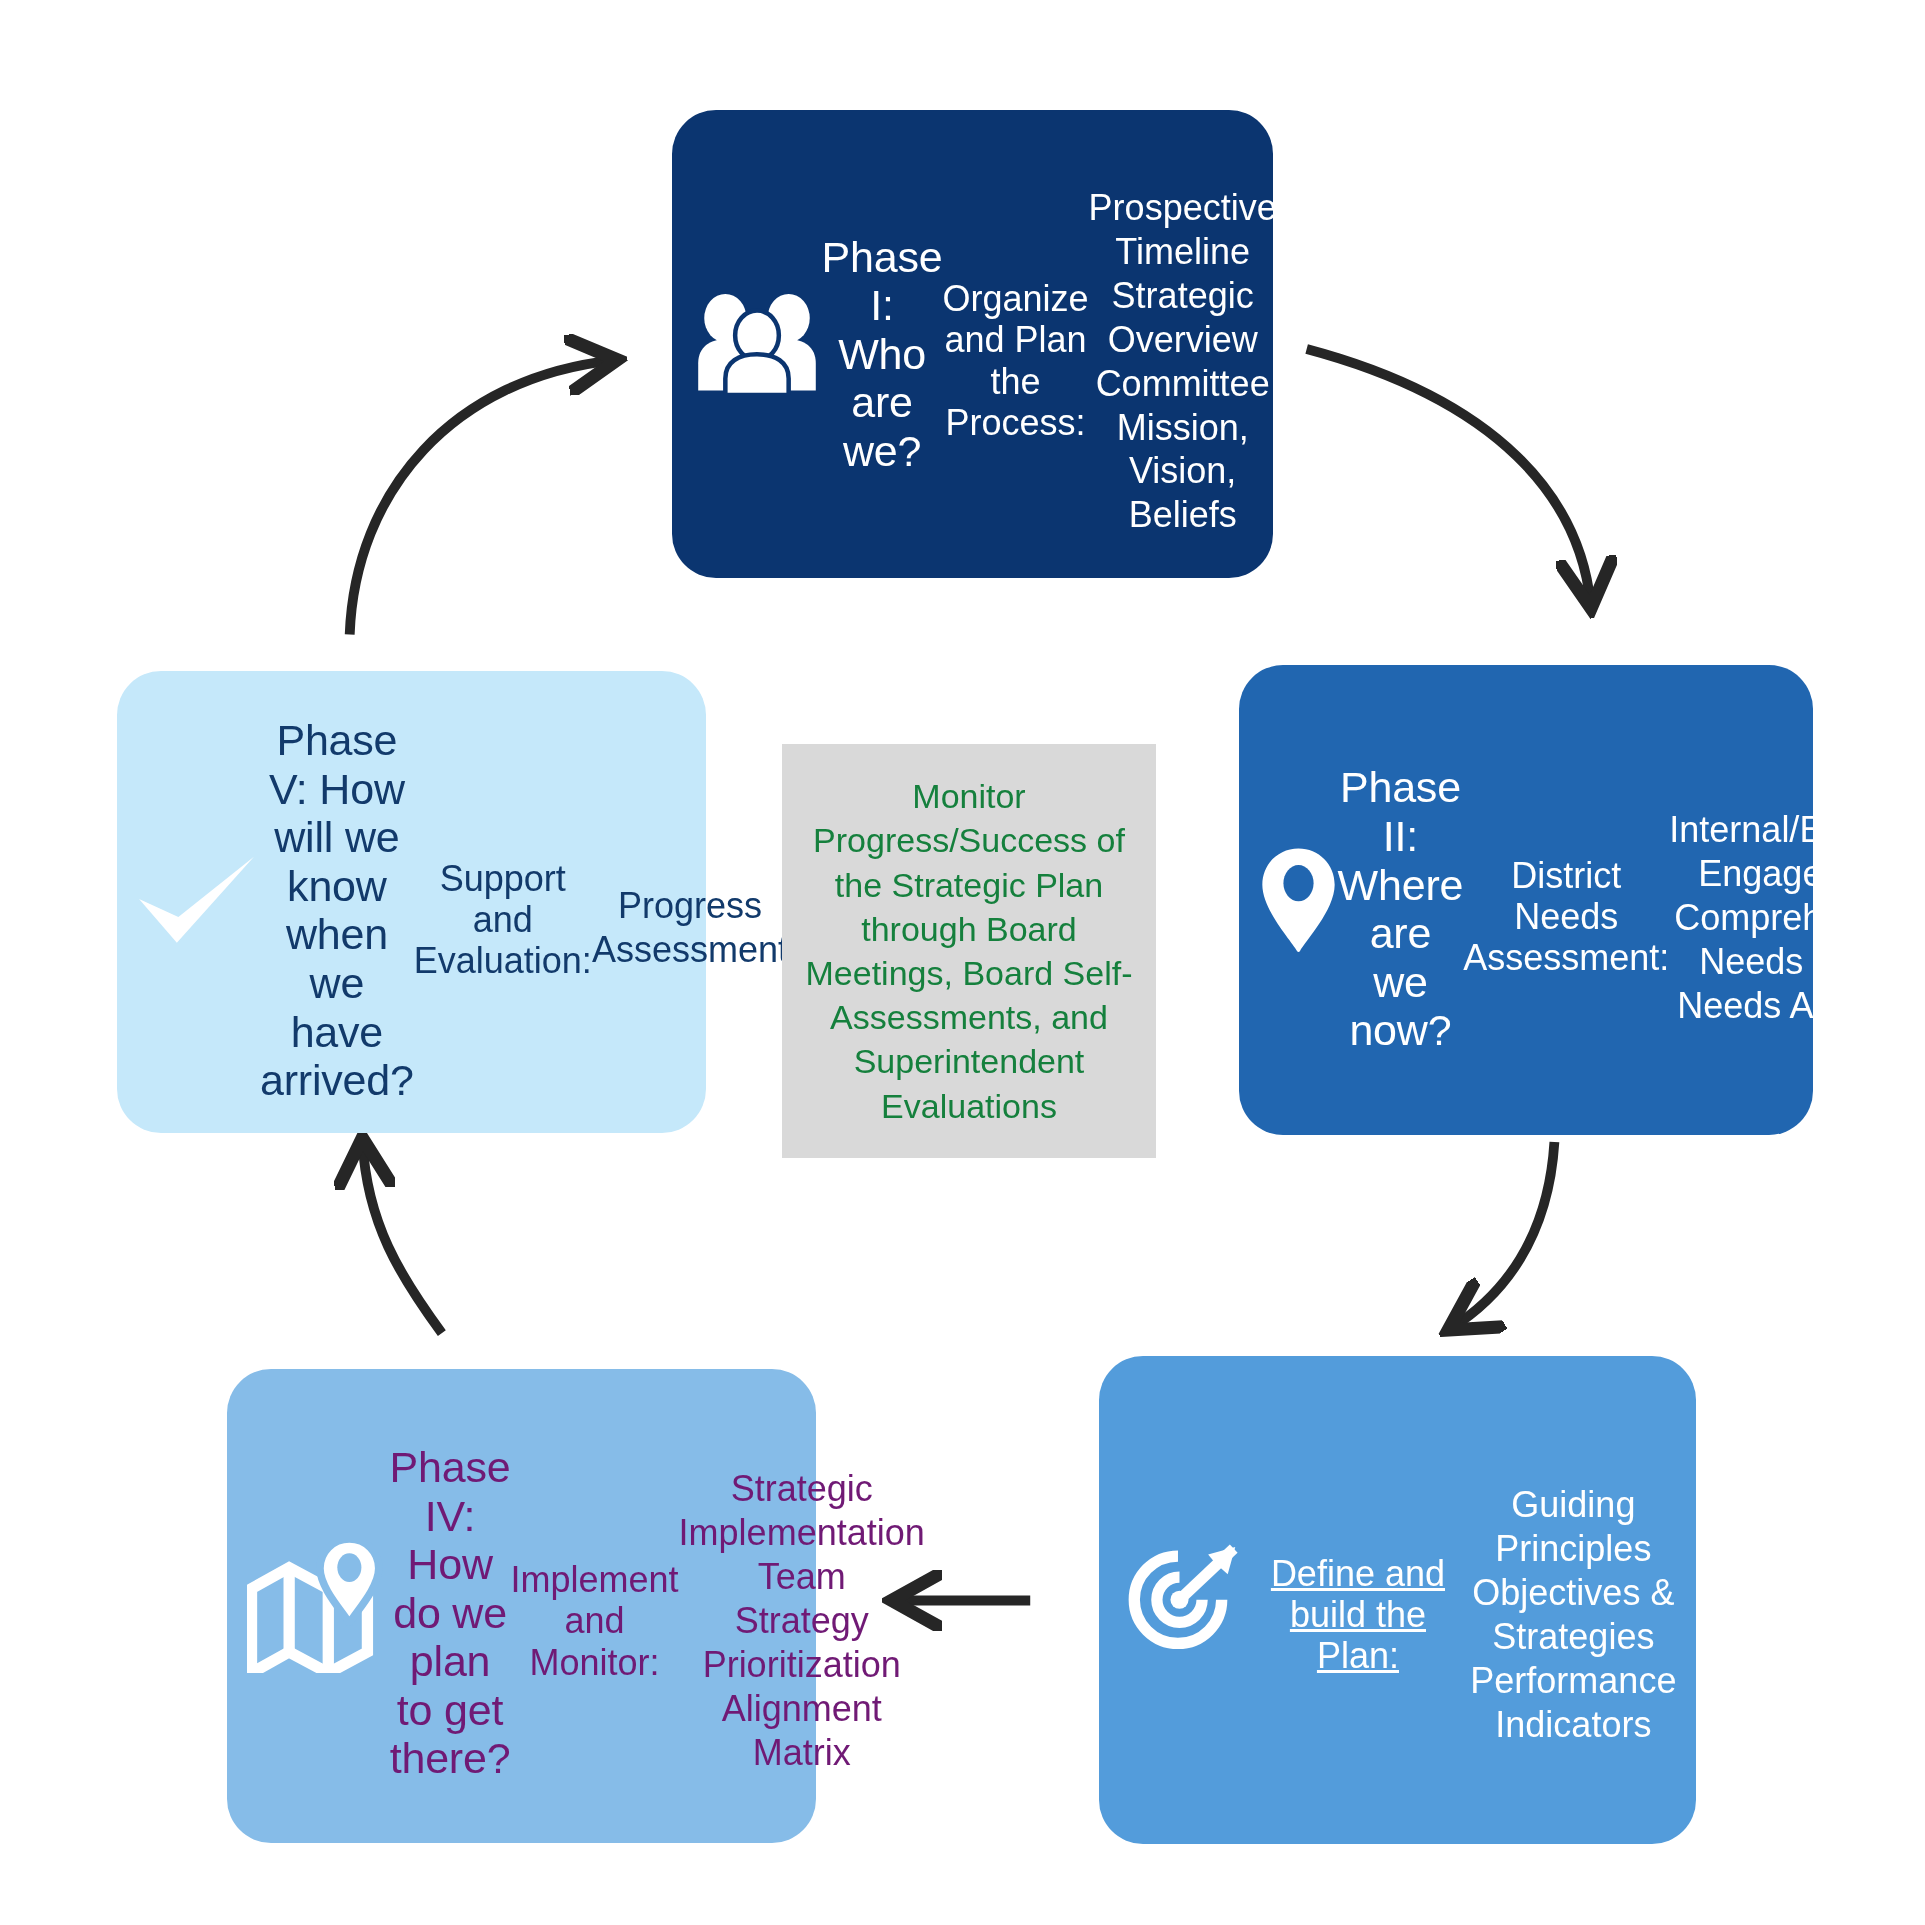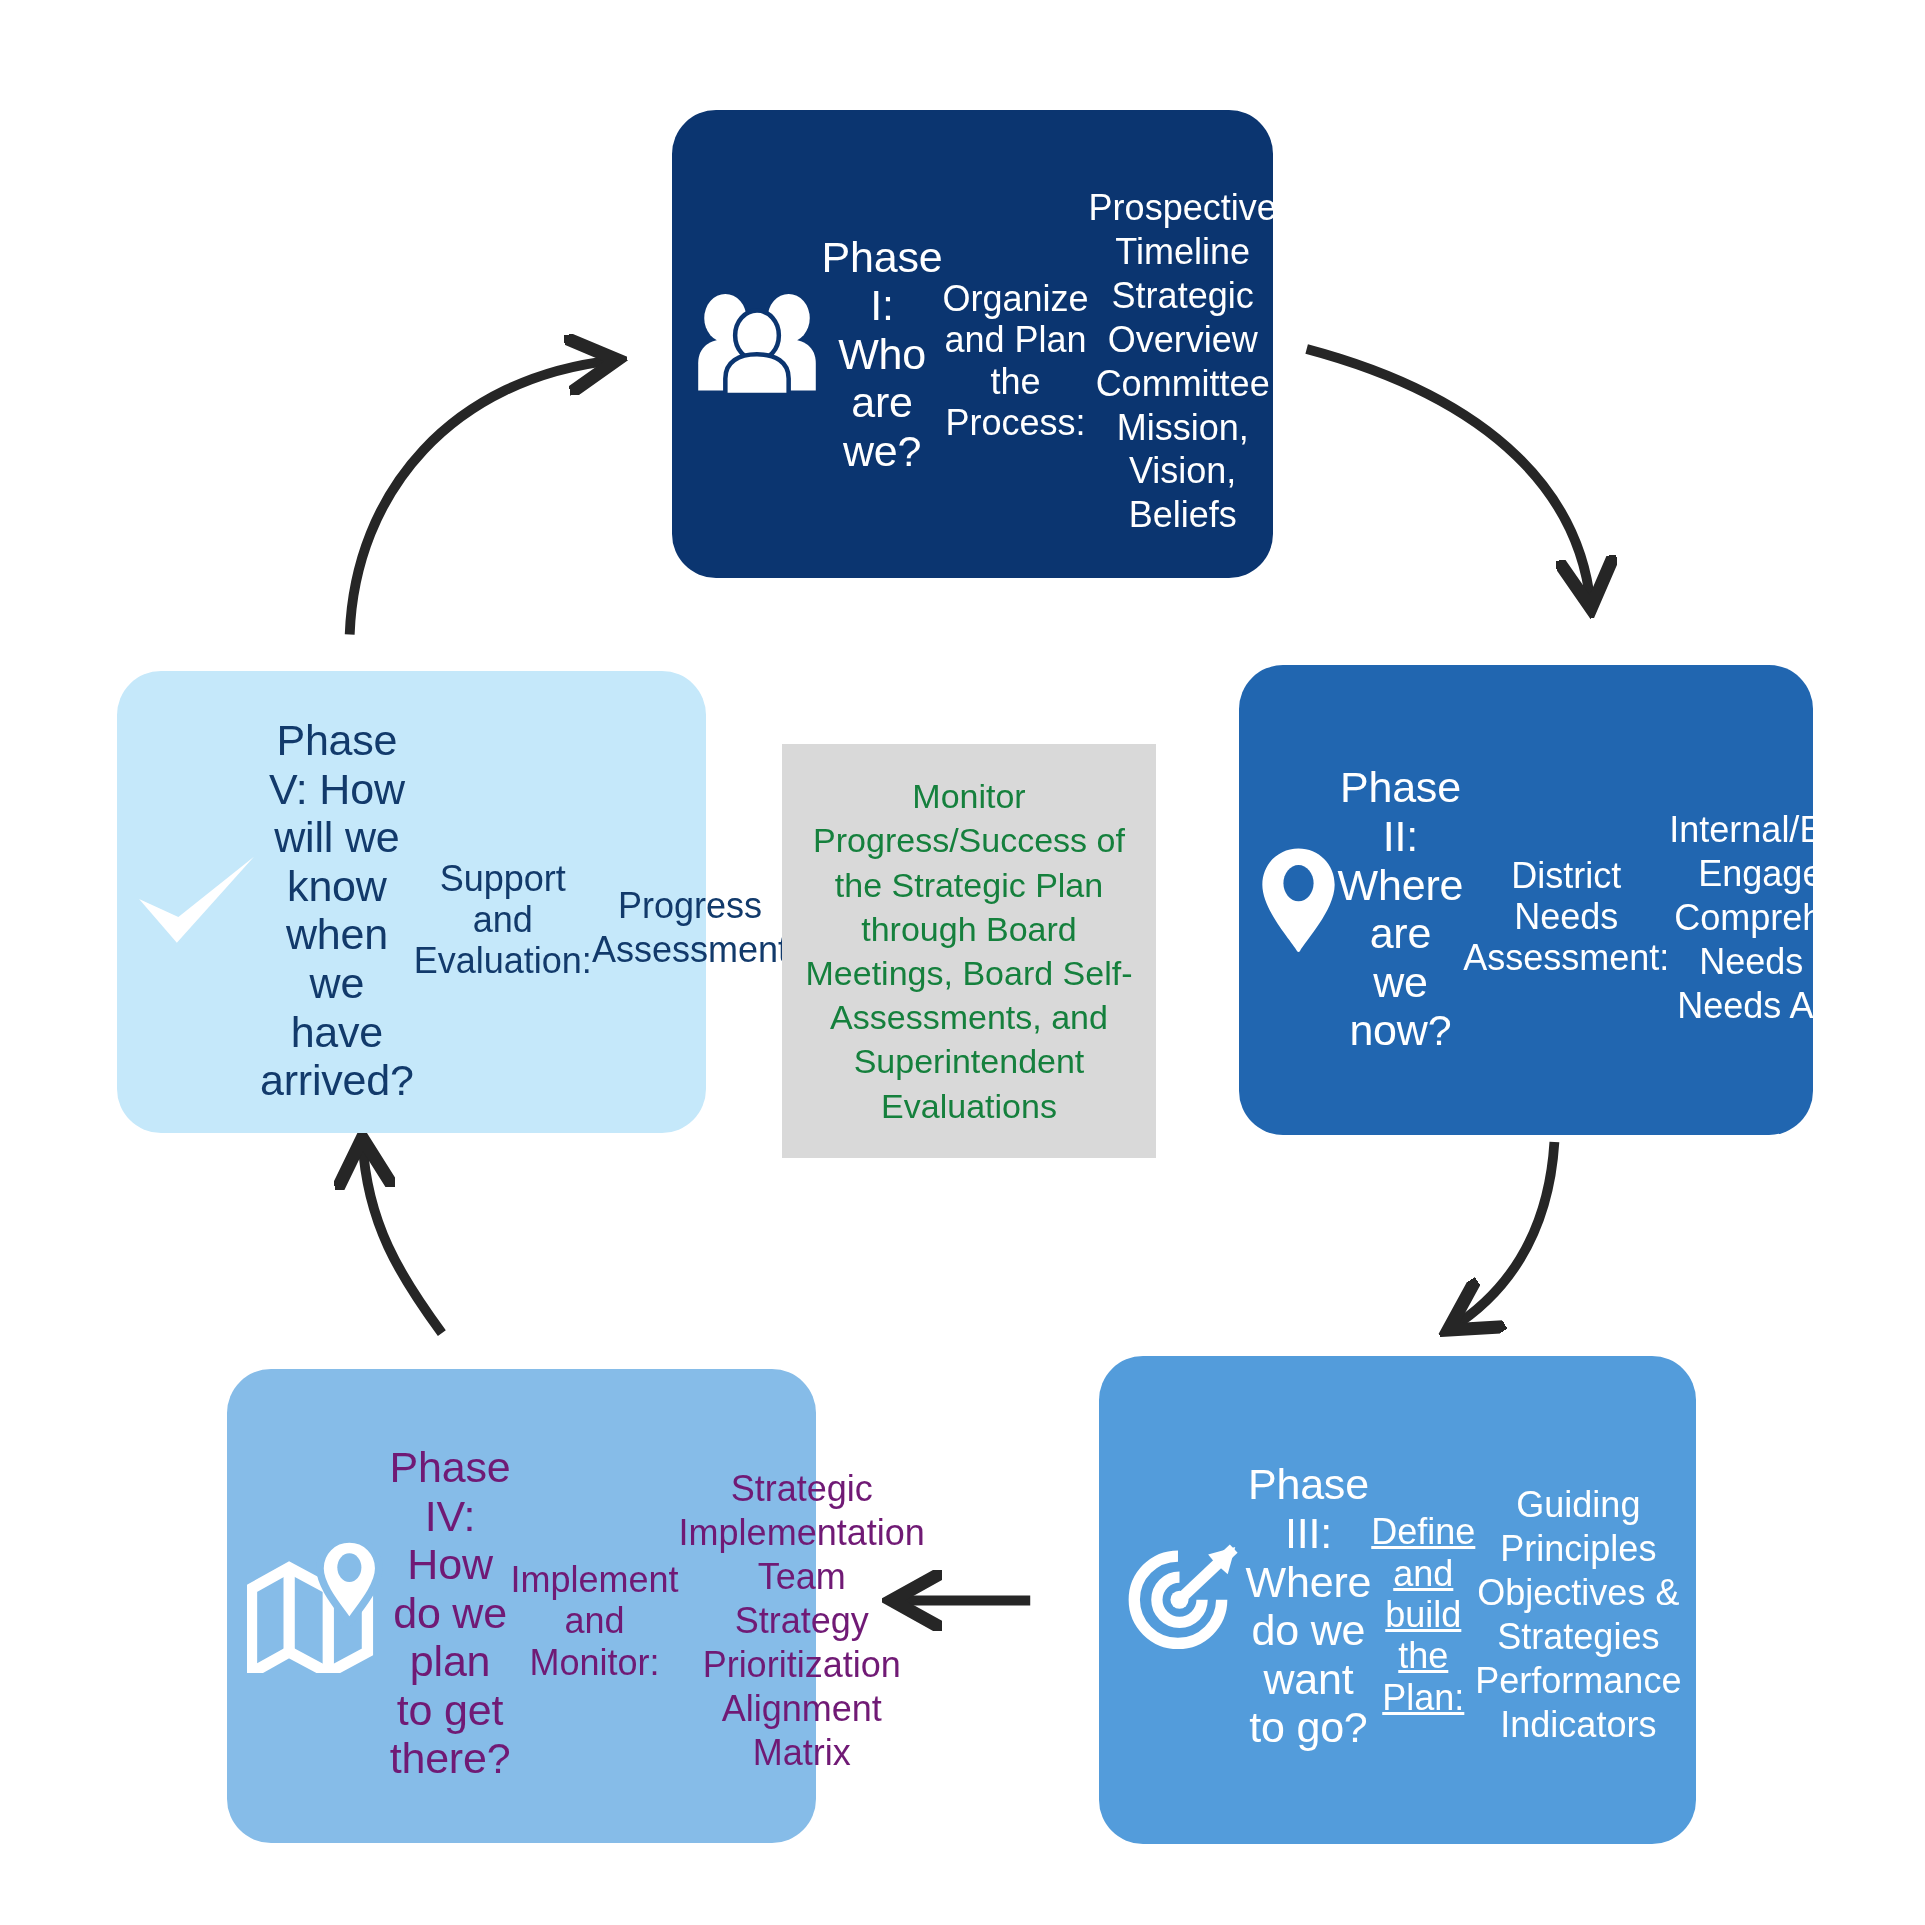--- a/index.html
+++ b/index.html
@@ -165,21 +165,20 @@
   <div class="phase-box" id="box-phase3">
     <span class="phase-icon">
       <svg width="127" height="113" viewBox="0 0 168 150">
         <path d="M78 16 A58 58 0 1 0 136 74" fill="none" stroke="#fff" stroke-width="15"></path>
         <path d="M80 44 A30 30 0 1 0 110 74" fill="none" stroke="#fff" stroke-width="15"></path>
         <circle cx="80" cy="74" r="12" fill="#fff"></circle>
         <path d="M80 74 L152 6" stroke="#fff" stroke-width="15" stroke-linecap="butt"></path>
         <path d="M118 14 L154 4 L144 40 L128 26 Z" fill="#fff"></path>
       </svg>
     </span>
-    <div class="phase-title">Phase III: Where do we want to go?</div>
     <div class="phase-sub">Define and build the Plan:</div>
     <div class="phase-items">Guiding Principles
 Objectives &amp; Strategies
 Performance Indicators</div>
   </div>
 
   <div class="phase-box" id="box-phase4">
     <span class="phase-icon">
       <svg width="143" height="134" viewBox="0 0 190 178">
         <path d="M6 66 L56 38 L108 66 L160 38 L160 150 L108 178 L56 150 L6 178 Z" fill="none" stroke="#fff" stroke-width="15" stroke-linejoin="miter"></path>

